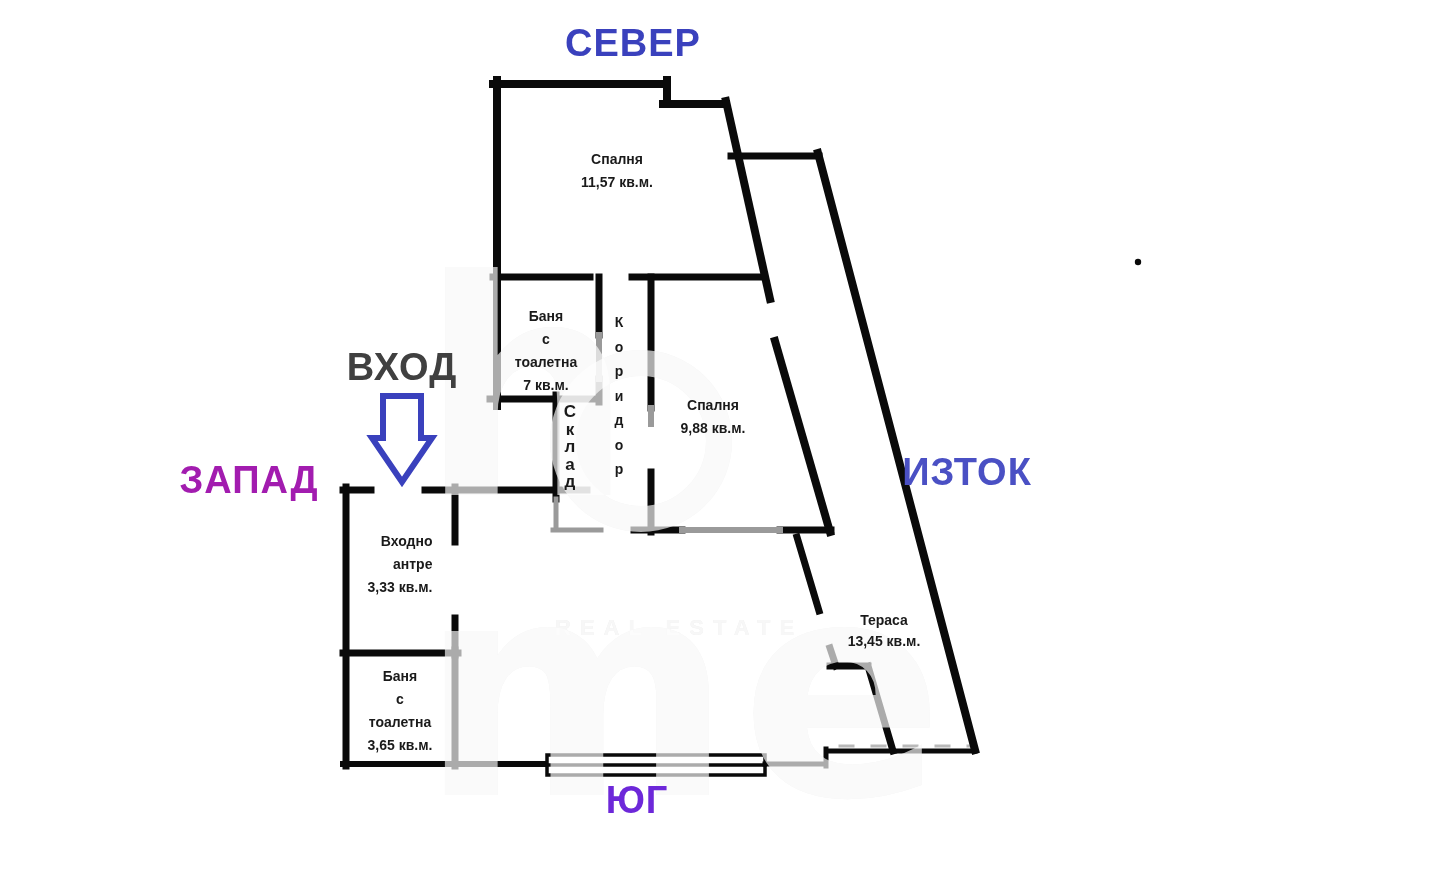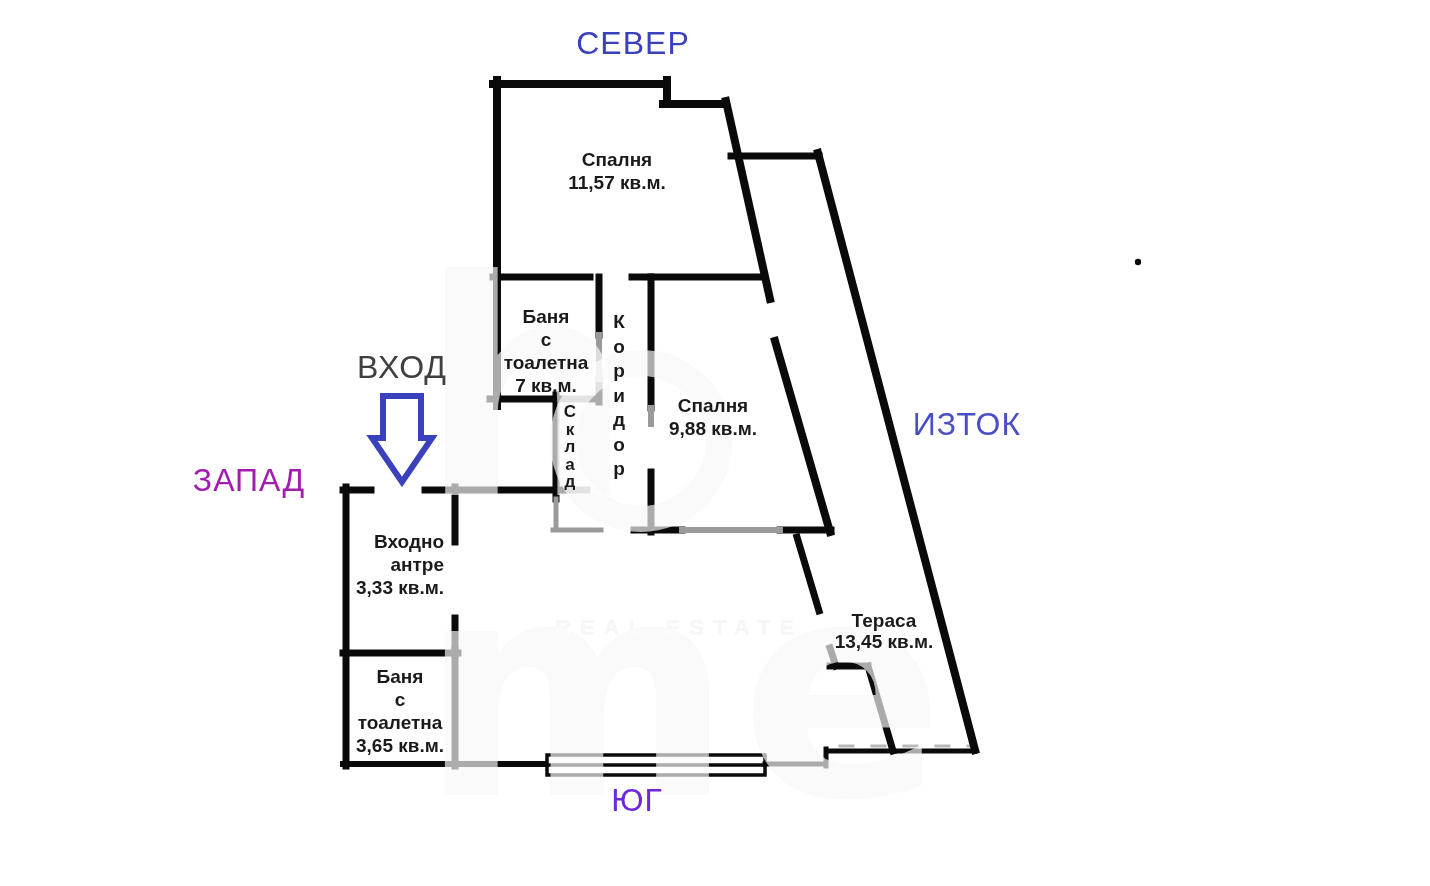--- a/index.html
+++ b/index.html
@@ -1,22 +1,22 @@
 <!DOCTYPE html>
 <html><head>
 <meta charset="utf-8">
 <style>
   html,body{margin:0;padding:0;background:#ffffff;}
   #stage{position:relative;width:1430px;height:886px;background:#ffffff;overflow:hidden;
          font-family:"Liberation Sans", sans-serif;}
   .lbl{position:absolute;transform:translate(-50%,-50%);text-align:center;
-       color:#1a1a1a;font-weight:bold;font-size:19px;line-height:23px;white-space:nowrap;}
+       color:#1a1a1a;font-weight:bold;font-size:14px;line-height:23px;white-space:nowrap;}
   .lbl div{display:block;}
-  .compass{position:absolute;transform:translate(-50%,-50%);font-weight:normal;
-           font-size:32px;letter-spacing:1px;white-space:nowrap;}
+  .compass{position:absolute;transform:translate(-50%,-50%);font-weight:bold;
+           font-size:38px;letter-spacing:1px;white-space:nowrap;}
   .vert{line-height:24.5px;}
   .vert-sm{font-size:17px;line-height:17.5px;}
   .terr{line-height:21px;}
   svg{position:absolute;left:0;top:0;}
   
   .wm{position:absolute;left:420px;top:230px;width:640px;height:420px;pointer-events:none;}
   .wm .brand{position:absolute;left:0;top:12px;font-size:300px;font-weight:bold;line-height:300px;
              letter-spacing:8px;font-family:"DejaVu Sans", sans-serif;}
   .wm .ring{position:absolute;left:130px;top:120px;width:130px;height:130px;border-radius:50%;}
   .wm .tag{position:absolute;left:135px;top:385px;font-size:22px;font-weight:bold;letter-spacing:9px;}
@@ -94,21 +94,21 @@
   <div class="wm wm-over">
     <div class="brand">h me</div>
     <div class="ring"></div>
     <div class="tag">REAL ESTATE</div>
   </div>
 
   <div id="labels">
     <div class="compass" style="left:633px;top:43px;color:#3a41bd;">СЕВЕР</div>
     <div class="compass" style="left:637px;top:800px;color:#6d28d9;">ЮГ</div>
     <div class="compass" style="left:249px;top:480px;color:#a21caf;">ЗАПАД</div>
-    <div class="compass" style="left:967px;top:424px;color:#4a50c4;">ИЗТОК</div>
+    <div class="compass" style="left:967px;top:472px;color:#4a50c4;">ИЗТОК</div>
     <div class="compass" style="left:402px;top:367px;color:#404040;">ВХОД</div>
 
     <div class="lbl" style="left:617px;top:171px;">
       <div>Спалня</div>
       <div>11,57 кв.м.</div>
     </div>
 
     <div class="lbl" style="left:546px;top:351px;">
       <div>Баня</div>
       <div>с</div>

